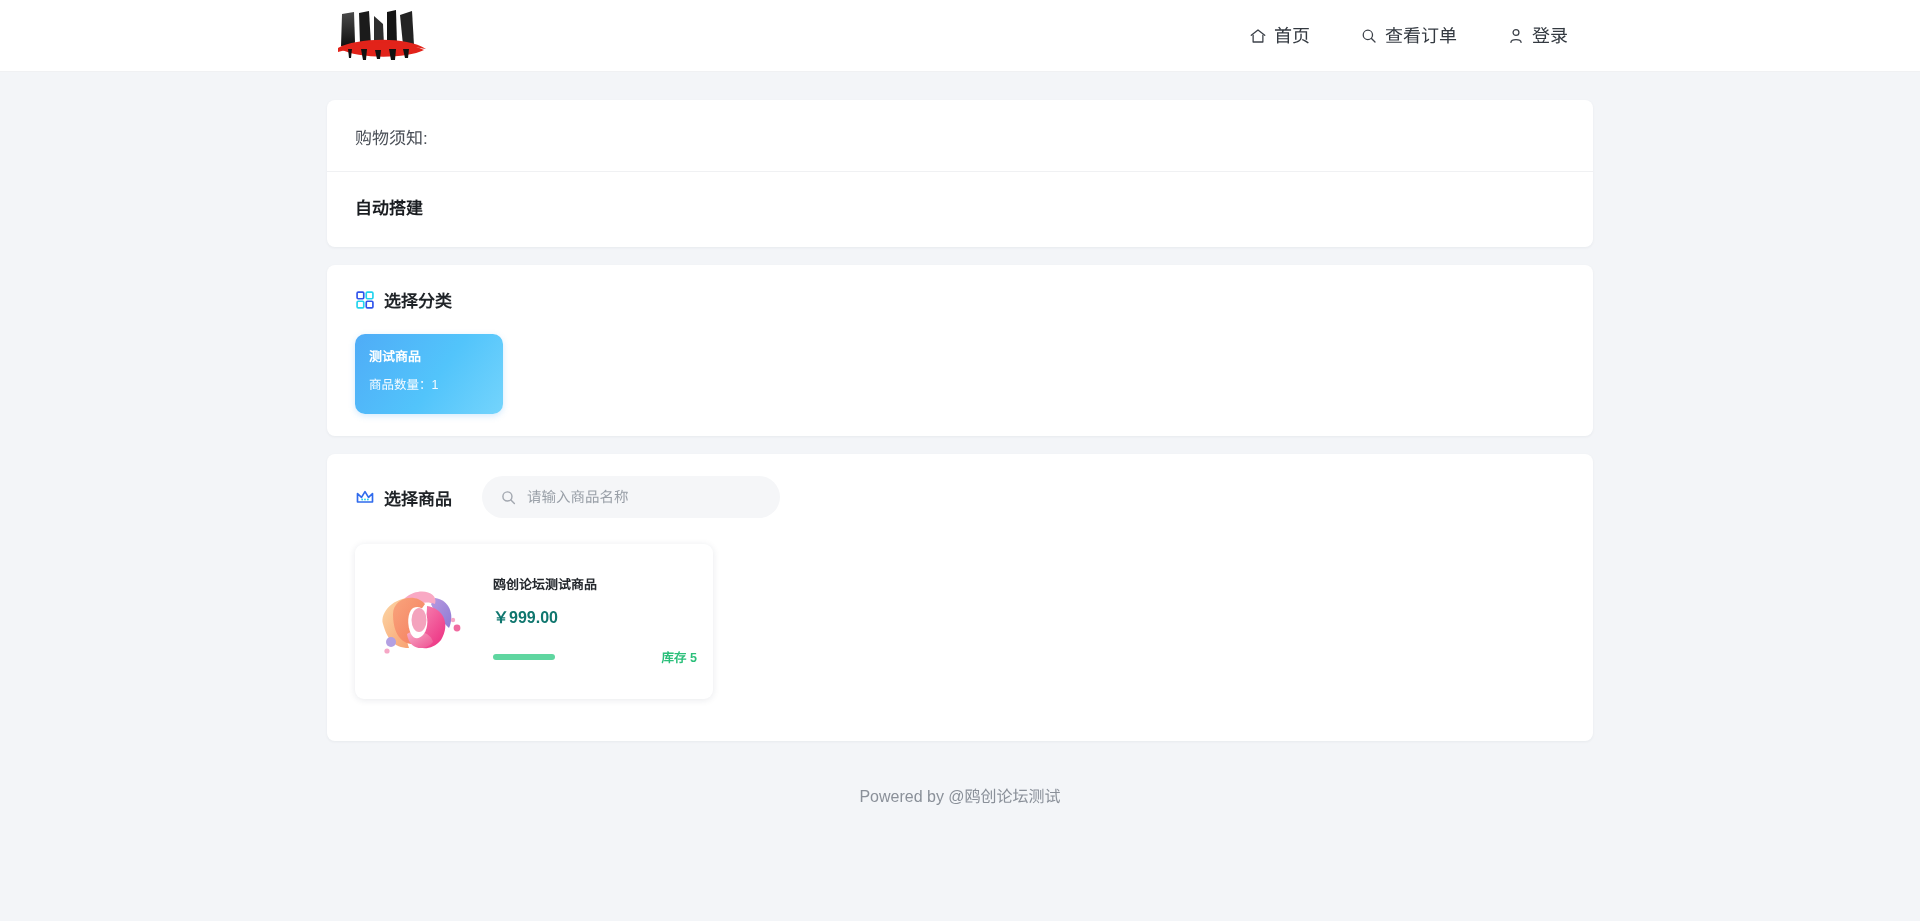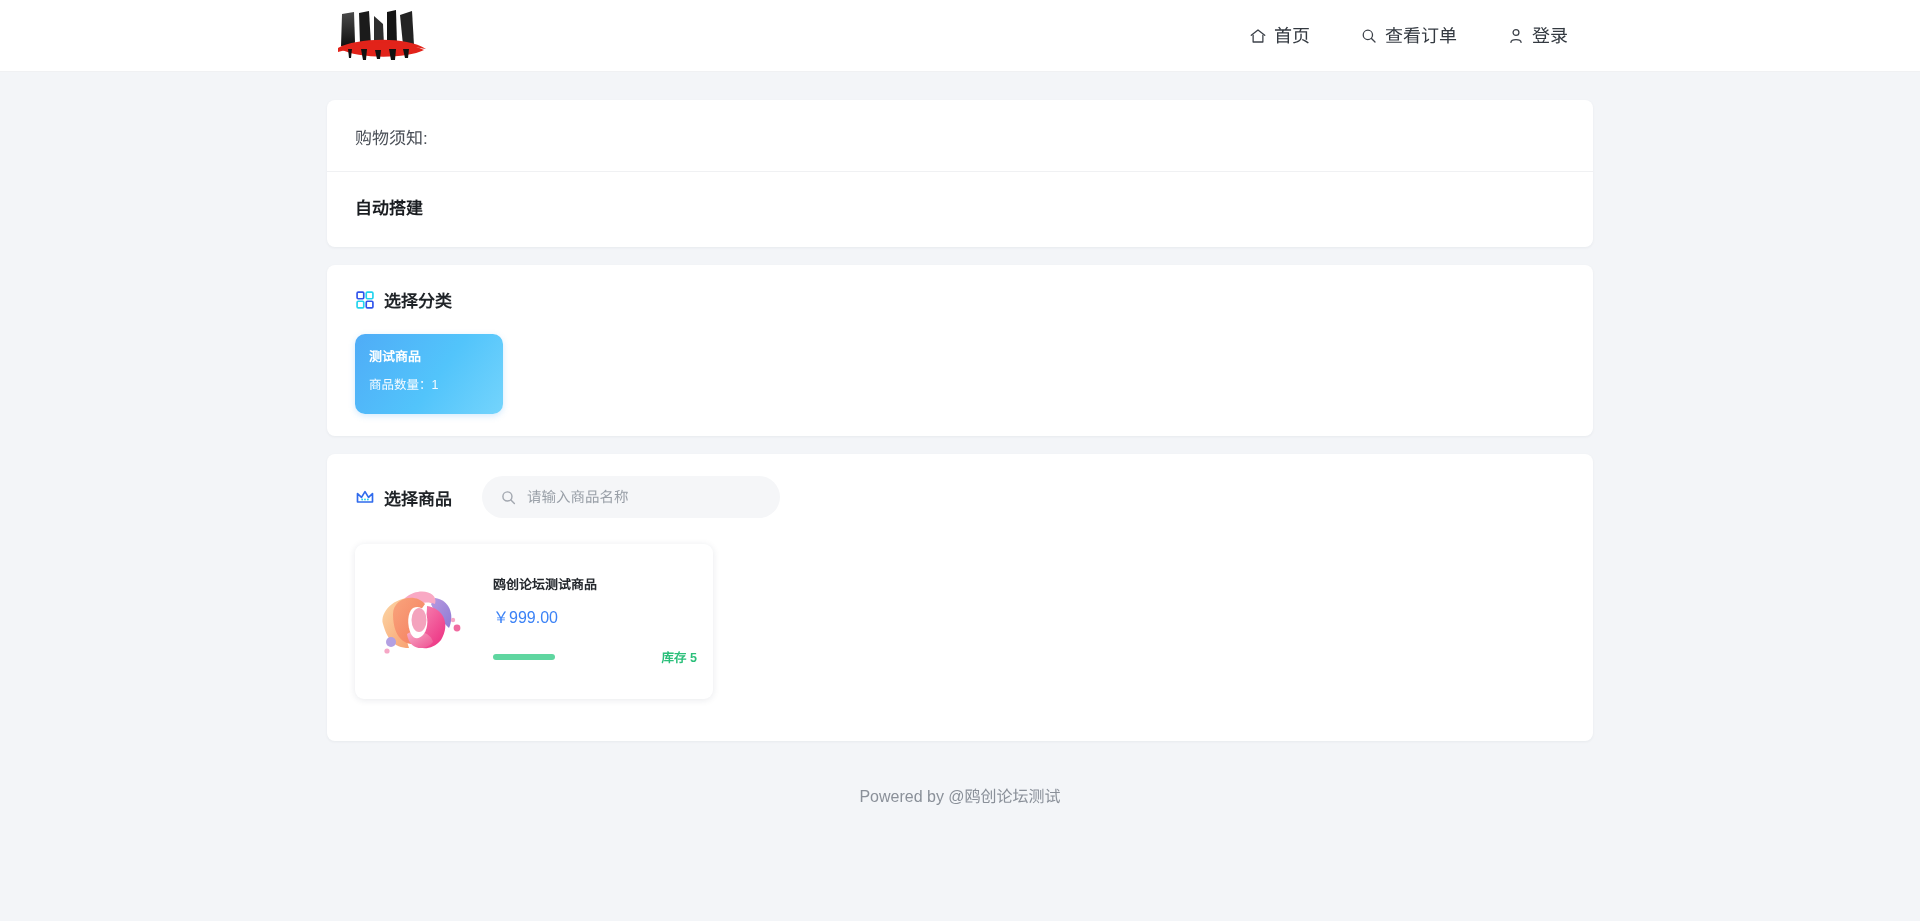--- a/index.html
+++ b/index.html
@@ -193,22 +193,22 @@
   }
   .goods-name {
     font-size: 13px;
     font-weight: bold;
     color: #24282d;
     line-height: 1.2;
     margin-bottom: 16px;
   }
   .goods-price {
     font-size: 16px;
-    font-weight: normal;
-    color: #3b82f6;
+    font-weight: bold;
+    color: #0f766e;
     line-height: 1.2;
     margin-bottom: 20px;
   }
   .goods-foot {
     display: flex;
     align-items: center;
     justify-content: space-between;
   }
   .stock-bar {
     width: 62px;

